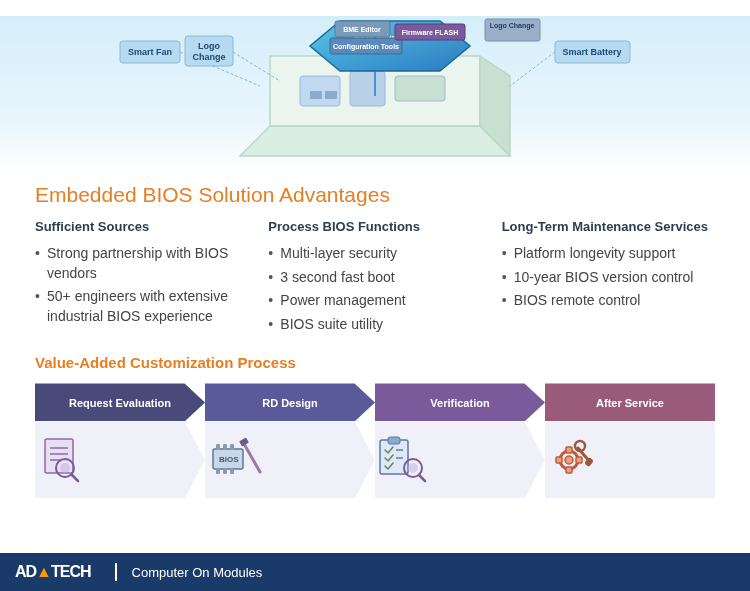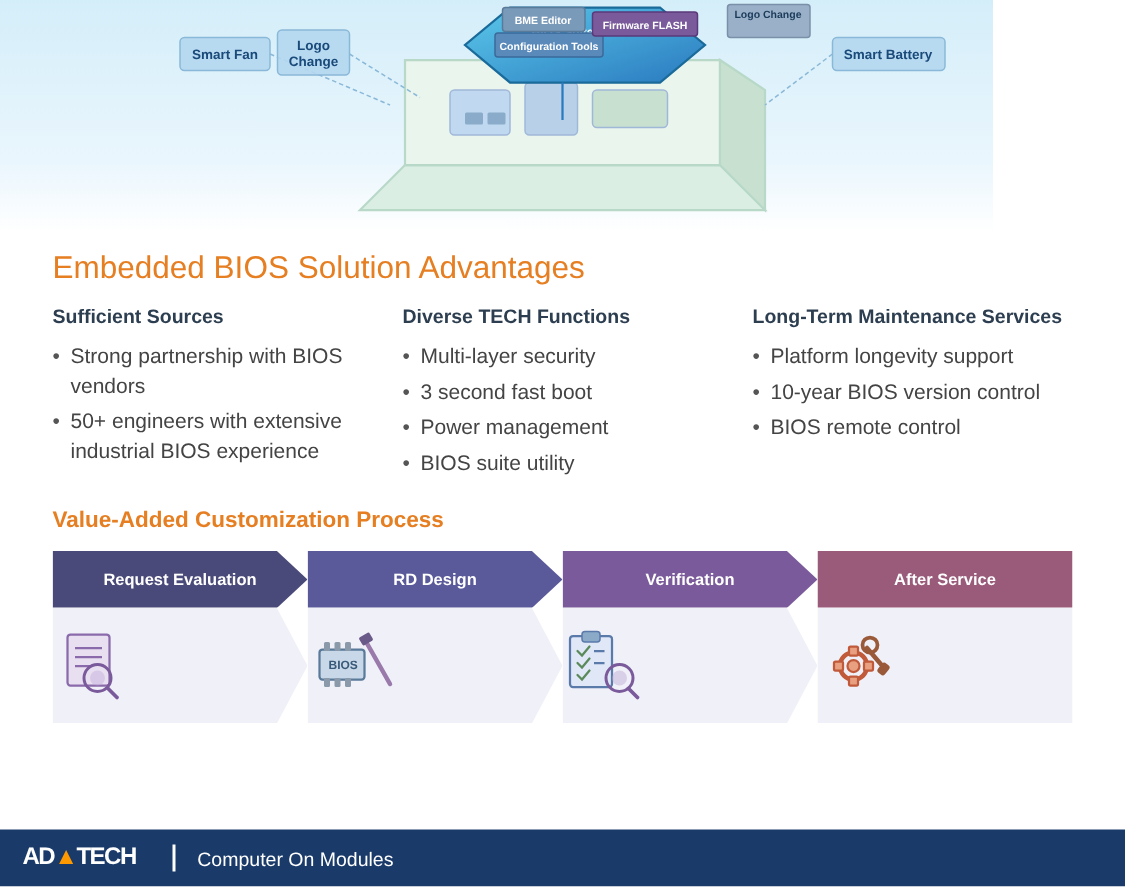--- a/index.html
+++ b/index.html
@@ -7,25 +7,26 @@
       width: 750px;
       height: 591px;
       font-family: Arial, sans-serif;
       background: #fff;
       overflow: hidden;
       position: relative;
     }
 
     
     #header-area {
-      width: 662px;
+      width: 750px;
       height: 155px;
       background: linear-gradient(180deg, #e8f4fc 0%, #f0f8ff 60%, #fff 100%);
       position: relative;
       overflow: hidden;
+      margin-top: 16px;
     }
 
     
     #main-content {
       padding: 12px 35px 10px 35px;
     }
 
     .section-title {
       color: #e67e22;
       font-size: 21px;
@@ -264,21 +265,21 @@
 
     <div class="advantage-col">
       <div class="advantage-col-title">Sufficient Sources</div>
       <ul>
         <li>Strong partnership with BIOS vendors</li>
         <li>50+ engineers with extensive industrial BIOS experience</li>
       </ul>
     </div>
 
     <div class="advantage-col">
-      <div class="advantage-col-title">Diverse TECH Functions</div>
+      <div class="advantage-col-title">Process BIOS Functions</div>
       <ul>
         <li>Multi-layer security</li>
         <li>3 second fast boot</li>
         <li>Power management</li>
         <li>BIOS suite utility</li>
       </ul>
     </div>
 
     <div class="advantage-col">
       <div class="advantage-col-title">Long-Term Maintenance Services</div>

